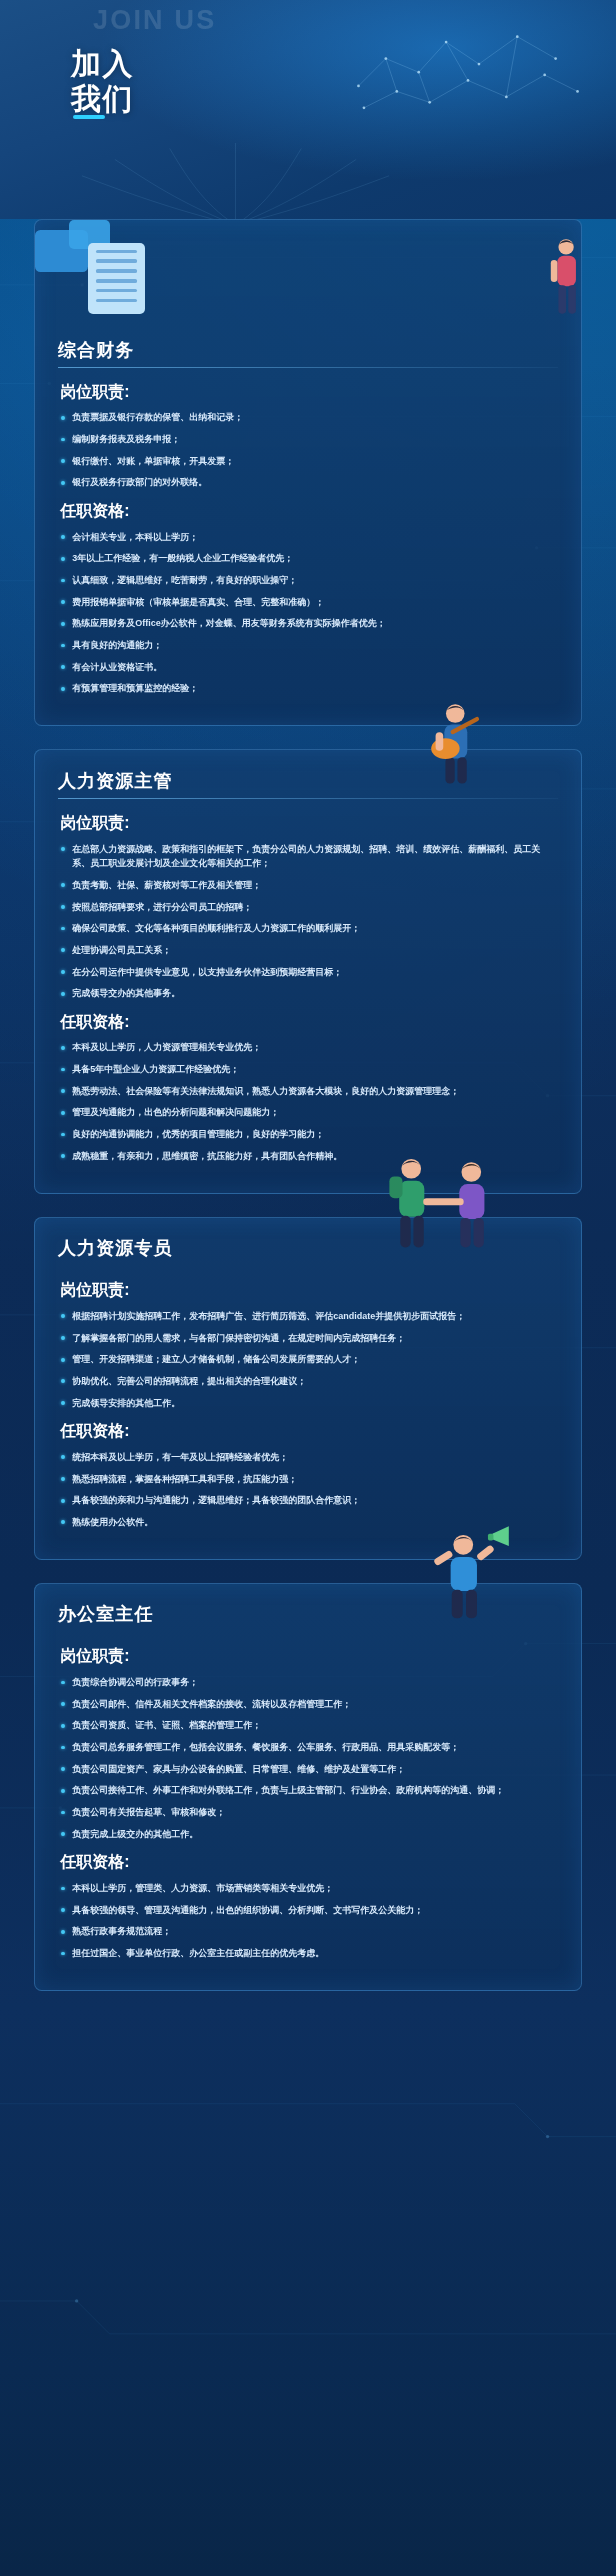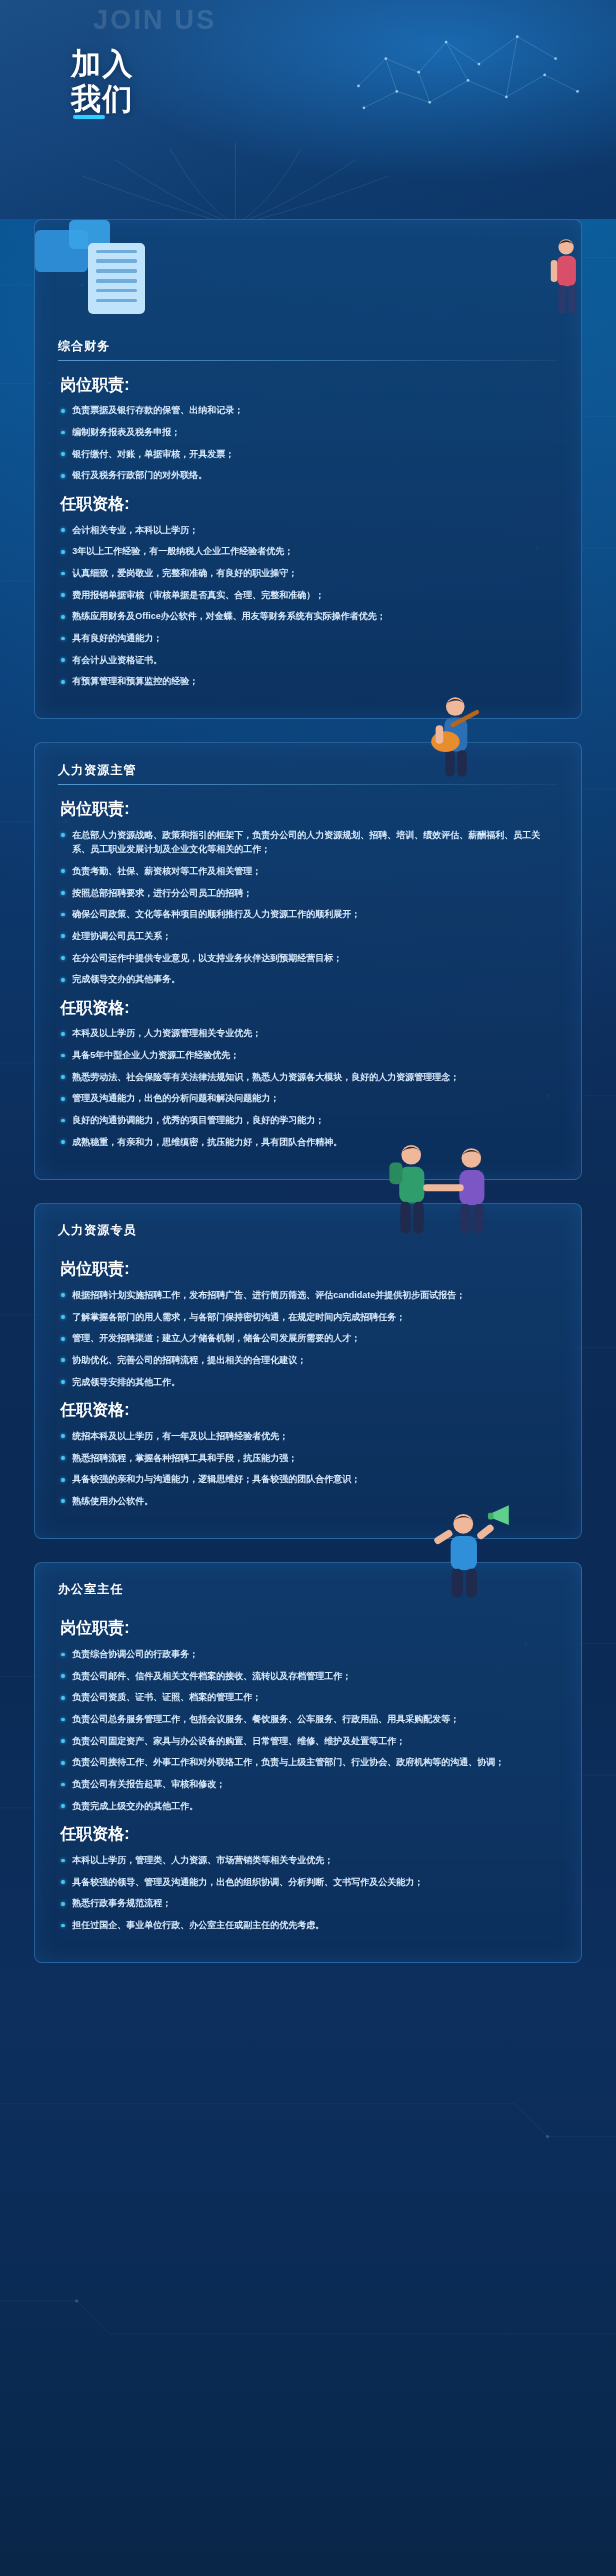--- a/index.html
+++ b/index.html
@@ -71,21 +71,21 @@
     position: relative;
     margin: 0 34px 23px 34px;
     background: linear-gradient(180deg, rgba(17,62,112,0.82) 0%, rgba(13,48,92,0.86) 100%);
     border: 0.5px solid rgba(90,180,255,0.35);
     border-radius: 7.7px;
     padding: 18.6px 23px 22px 23px;
     box-shadow: inset 0 0 21px rgba(40,130,220,0.18);
   }
   .section + .section { margin-top: 0; }
   .sec-title {
-    font-size: 12px;
+    font-size: 18px;
     font-weight: bold;
     letter-spacing: 1.1px;
     margin-bottom: 5.5px;
   }
   .sec-rule {
     width: 100%;
     height: 0.5px;
     background: linear-gradient(90deg, rgba(120,200,255,0.65) 0%, rgba(120,200,255,0.05) 100%);
     margin-bottom: 14.2px;
   }
@@ -251,21 +251,21 @@
       <li>负责票据及银行存款的保管、出纳和记录；</li>
       <li>编制财务报表及税务申报；</li>
       <li>银行缴付、对账，单据审核，开具发票；</li>
       <li>银行及税务行政部门的对外联络。</li>
     </ul>
 
     <div class="block-head">任职资格:</div>
     <ul class="items">
       <li>会计相关专业，本科以上学历；</li>
       <li>3年以上工作经验，有一般纳税人企业工作经验者优先；</li>
-      <li>认真细致，爱岗敬业，完整和准确，有良好的职业操守；</li>
+      <li>认真细致，逻辑思维好，吃苦耐劳，有良好的职业操守；</li>
       <li>费用报销单据审核（审核单据是否真实、合理、完整和准确）；</li>
       <li>熟练应用财务及Office办公软件，对金蝶、用友等财务系统有实际操作者优先；</li>
       <li>具有良好的沟通能力；</li>
       <li>有会计从业资格证书。</li>
       <li>有预算管理和预算监控的经验；</li>
     </ul>
   </div>
 
   <div class="section">
     <svg class="illus" style="right:82px; top:-52px;" width="82" height="88" viewBox="0 0 150 160">

